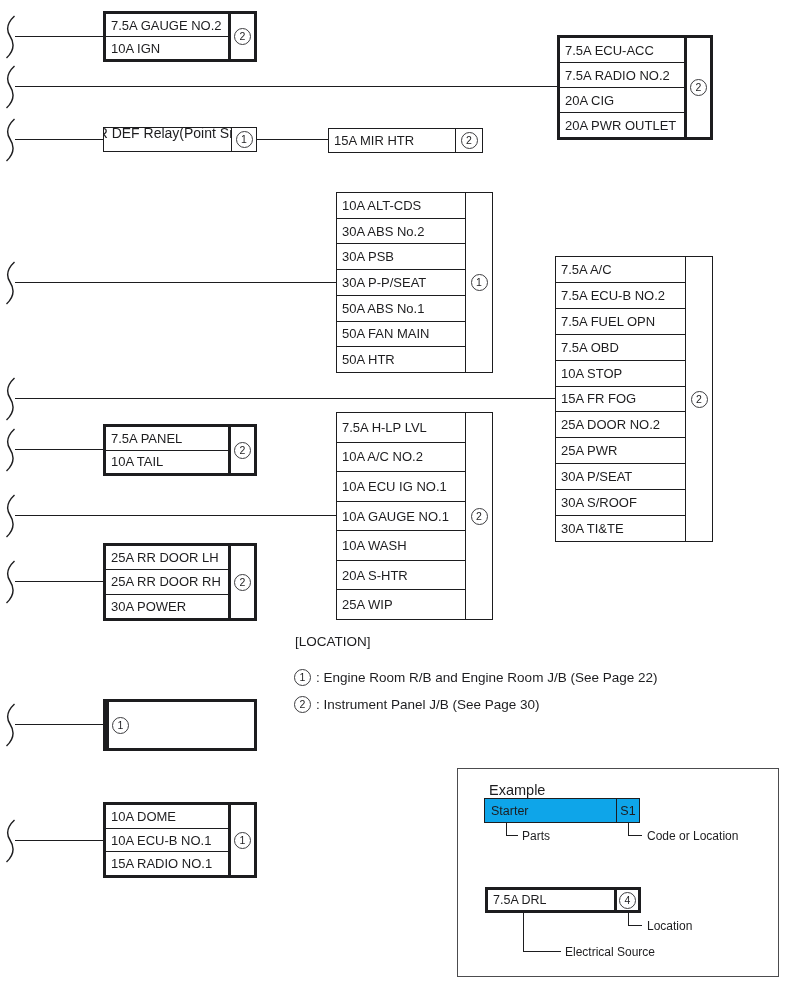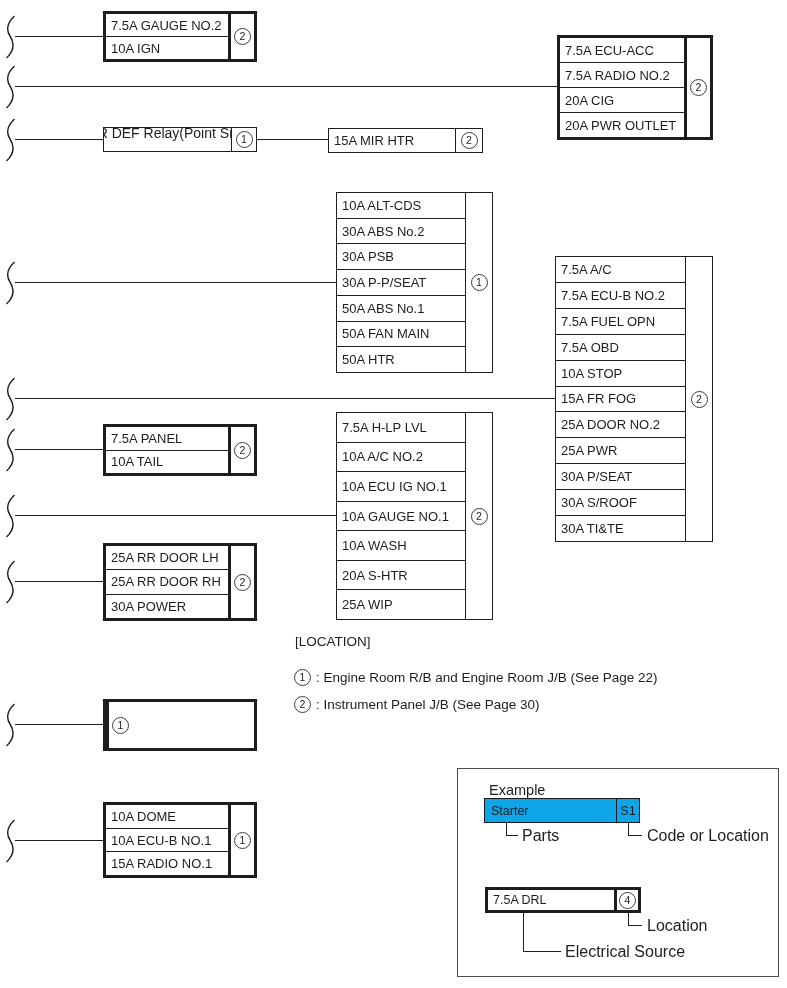--- a/index.html
+++ b/index.html
@@ -28,21 +28,21 @@
   .squig{position:absolute;}
   
   .legend-h{position:absolute;font-size:13.5px;line-height:16px;}
   .legend-item{position:absolute;display:flex;align-items:center;gap:5px;font-size:13.5px;white-space:nowrap;}
   
   .ex-panel{position:absolute;box-sizing:border-box;border:1.6px solid #4c4c4e;background:#fff;}
   .ex-title{position:absolute;left:22px;top:-9px;background:#fff;padding:0 9px;font-size:14.5px;line-height:18px;margin-top:21px;}
   .ex-sbox{position:absolute;box-sizing:border-box;border:1.5px solid var(--ink);display:flex;background:#0ea5e9;font-size:12.5px;}
   .ex-slabel{flex:1 1 auto;display:flex;align-items:center;padding-left:6px;white-space:nowrap;}
   .ex-scode{flex:0 0 auto;width:22px;border-left:1.5px solid var(--ink);display:flex;align-items:center;justify-content:center;}
-  .cap{position:absolute;font-size:16px;line-height:14px;white-space:nowrap;text-align:center;}
+  .cap{position:absolute;font-size:12px;line-height:14px;white-space:nowrap;text-align:center;}
 </style>
 </head>
 <body>
 
 <div class="canvas">
 
   <svg class="squig" style="left:3px;top:15px" width="15" height="44" viewBox="0 0 15 44">
       <path d="M11.5 1 C4 8,2.5 14,7 21 C11.5 28,11 36,3.5 43" fill="none" stroke="#1d1d1f" stroke-width="1.4"></path>
     </svg>
   <svg class="squig" style="left:3px;top:65px" width="15" height="44" viewBox="0 0 15 44">

